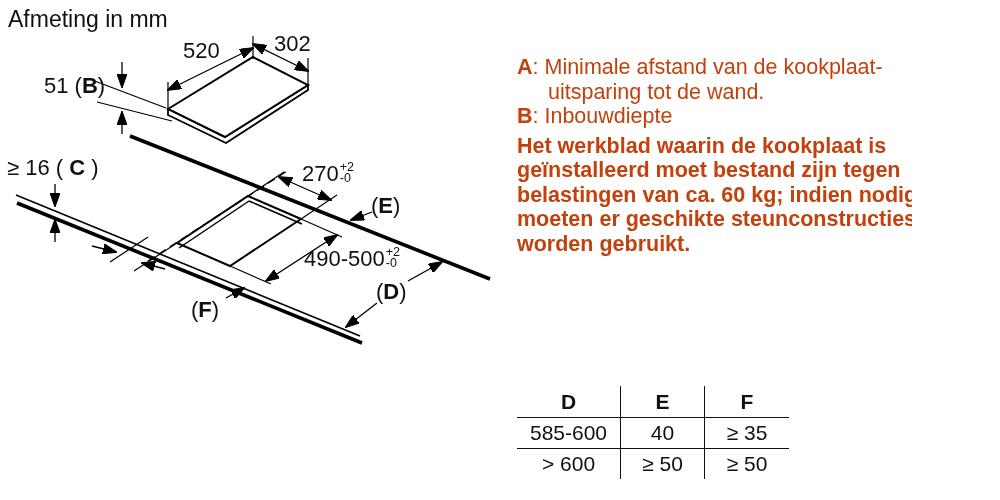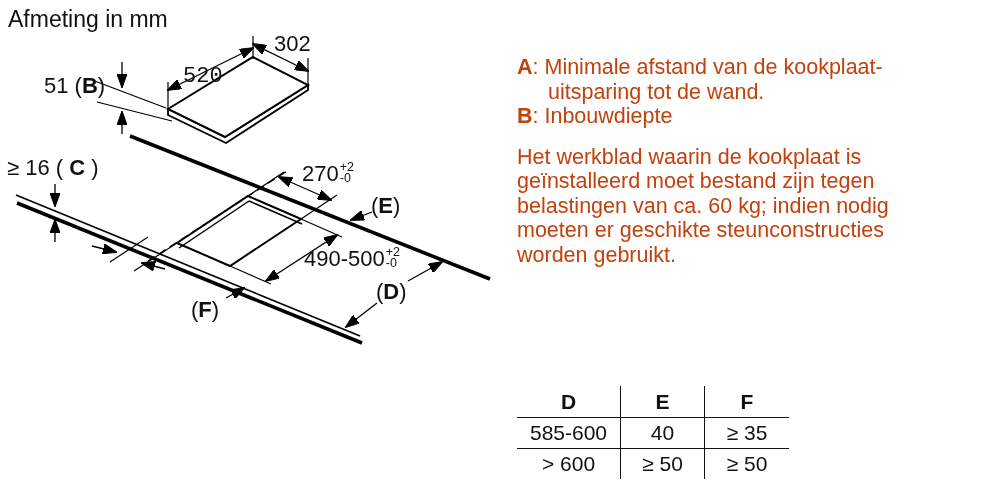--- a/index.html
+++ b/index.html
@@ -11,21 +11,21 @@
   .lbl{position:absolute;font-size:22px;color:#111;white-space:nowrap;}
   .lbl b{font-weight:bold;}
   .tol{display:inline-block;vertical-align:middle;font-size:12.5px;line-height:11.5px;
        margin-left:1px;transform:translateY(-2px);}
   .tol span{display:block;}
   .legend{position:absolute;left:517px;top:55px;width:452px;font-size:21.5px;
           line-height:24.5px;color:#c2410c;}
   .li{padding-left:31px;text-indent:-31px;}
   .li .k{font-weight:bold;}
   .li .t{white-space:pre-line;}
-  .para{margin-top:16px;white-space:pre-line;}
+  .para{margin-top:5px;white-space:pre-line;font-weight:bold;}
   table.spec{position:absolute;left:517px;top:386px;border-collapse:collapse;color:#111;}
   table.spec th,table.spec td{padding:0;text-align:center;font-size:21px;font-weight:normal;}
   table.spec th{font-weight:bold;height:31px;border-bottom:1.7px solid #111;}
   table.spec td{height:30px;text-align:center;}
   table.spec .c1{width:103px;}
   table.spec .c2{width:83px;border-left:1.7px solid #111;border-right:1.7px solid #111;}
   table.spec .c3{width:84px;}
   table.spec tr.r1 td{border-bottom:1.7px solid #111;}
   line,polygon,path{stroke:#000;}
 </style>
@@ -88,21 +88,21 @@
         <line x1="55" y1="242" x2="55" y2="220" marker-end="url(#ah)"></line>
         <line x1="92" y1="246" x2="116" y2="252" marker-end="url(#ah)"></line>
         <line x1="165" y1="269" x2="142" y2="263" marker-end="url(#ah)"></line>
         <line x1="372" y1="212" x2="351" y2="220" marker-end="url(#ah)"></line>
         <line x1="408" y1="281" x2="442" y2="262" marker-end="url(#ah)"></line>
         <line x1="377" y1="303" x2="346" y2="327" marker-end="url(#ah)"></line>
         <line x1="226" y1="298" x2="244" y2="288" marker-end="url(#ah)"></line>
       </g>
     </svg>
 
-    <div class="lbl" style="left:183px;top:64px;font-family:Liberation Mono, monospace;"><span>520</span></div>
+    <div class="lbl" style="left:183px;top:38px;"><span>520</span></div>
     <div class="lbl" style="left:274px;top:31px;"><span>302</span></div>
     <div class="lbl" style="left:44px;top:73px;"><span>51 (</span><b>B</b><span>)</span></div>
     <div class="lbl" style="left:7px;top:155px;text-align:center;"><span>≥ 16 ( </span><b>C</b><span> )</span></div>
     <div class="lbl" style="left:302px;top:161px;"><span>270</span><span class="tol"><span>+2</span><span>-0</span></span></div>
     <div class="lbl" style="left:275px;top:246px;margin-left:29px;"><span>490-500</span><span class="tol"><span>+2</span><span>-0</span></span></div>
     <div class="lbl" style="left:371px;top:193px;"><span>(</span><b>E</b><span>)</span></div>
     <div class="lbl" style="left:376px;top:279px;"><span>(</span><b>D</b><span>)</span></div>
     <div class="lbl" style="left:191px;top:297px;"><span>(</span><b>F</b><span>)</span></div>
   </div>
 

